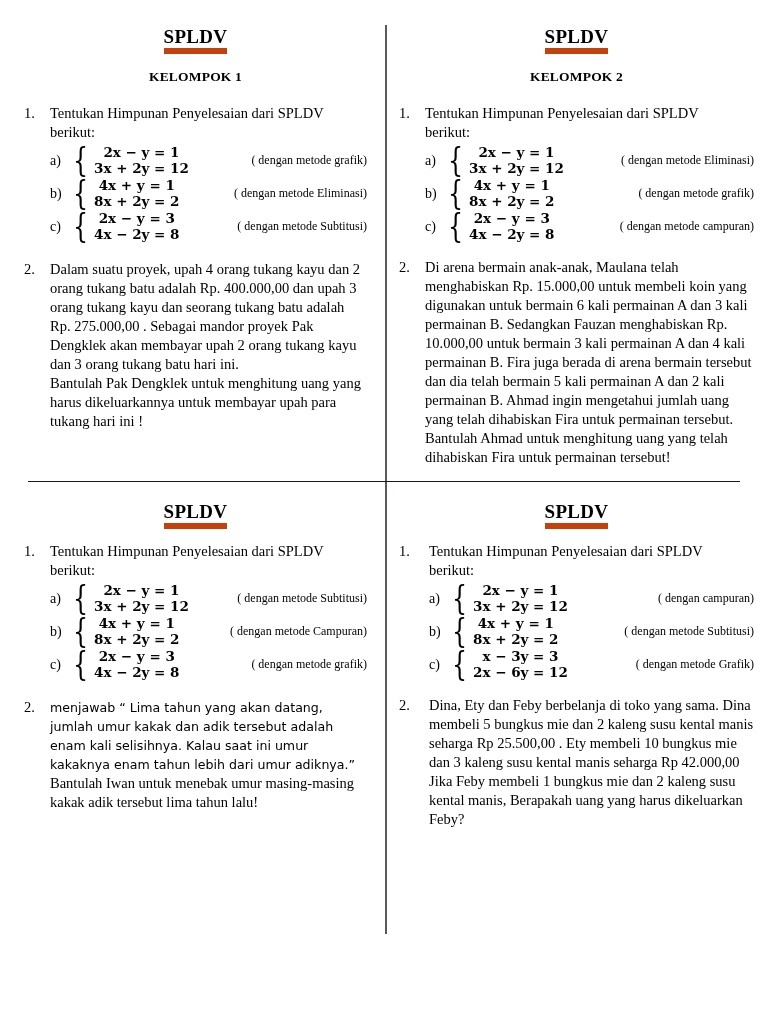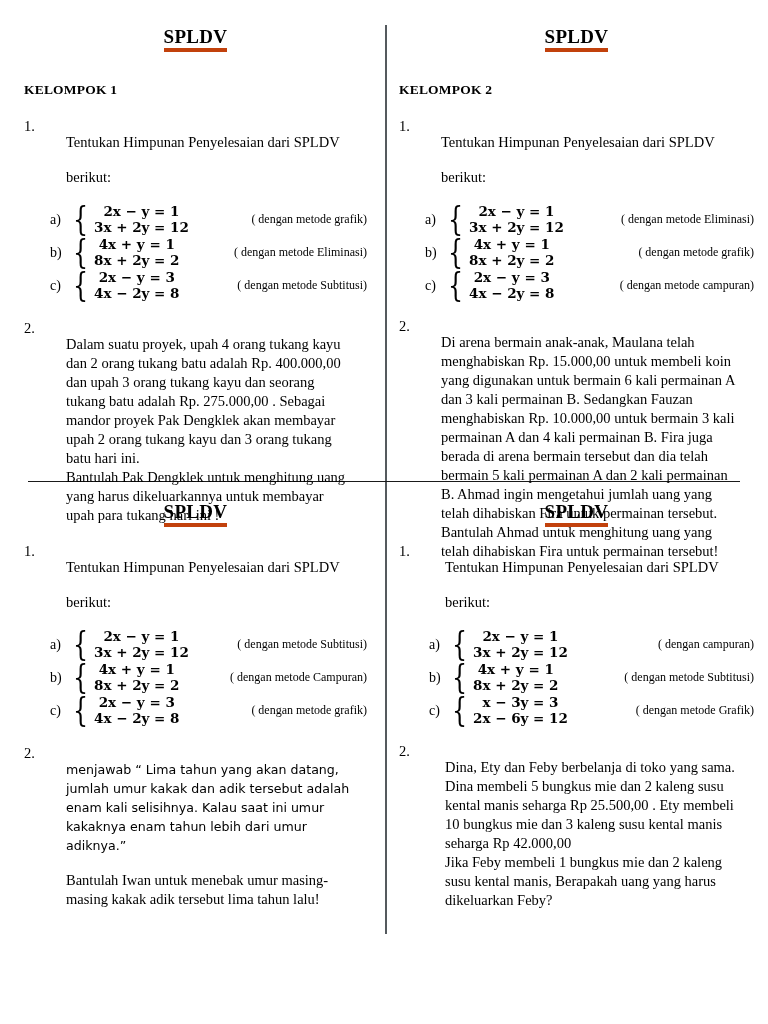--- a/index.html
+++ b/index.html
@@ -51,29 +51,29 @@
   
   .doc-title {
     text-align: center;
     font-weight: bold;
     font-size: 19px;
     letter-spacing: 0.3px;
     margin: 0 0 0 0;
     padding-top: 6px;
   }
   .doc-title span {
-    border-bottom: 4px solid #c2410c;
+    border-bottom: 6px solid #c2410c;
     padding-bottom: 1px;
   }
   .group-title {
-    text-align: left;
+    text-align: center;
     font-weight: bold;
     font-size: 13.5px;
     letter-spacing: 0.2px;
-    margin-top: 34px;
+    margin-top: 21px;
   }
 
   
   .qlist {
     margin-top: 19px;
   }
   .qitem {
     display: flex;
     align-items: flex-start;
     margin-bottom: 0;
@@ -84,21 +84,21 @@
     font-size: 14.5px;
     line-height: 19px;
   }
   .qnum.wide { width: 30px; flex: 0 0 30px; }
   .qbody {
     flex: 1 1 auto;
     font-size: 14.5px;
     line-height: 19px;
   }
   .qbody p {
-    margin: 16px;
+    margin: 0;
   }
 
   
   .eqlist {
     margin-top: 2px;
   }
   .eqrow {
     display: flex;
     align-items: center;
     margin-bottom: 1px;

